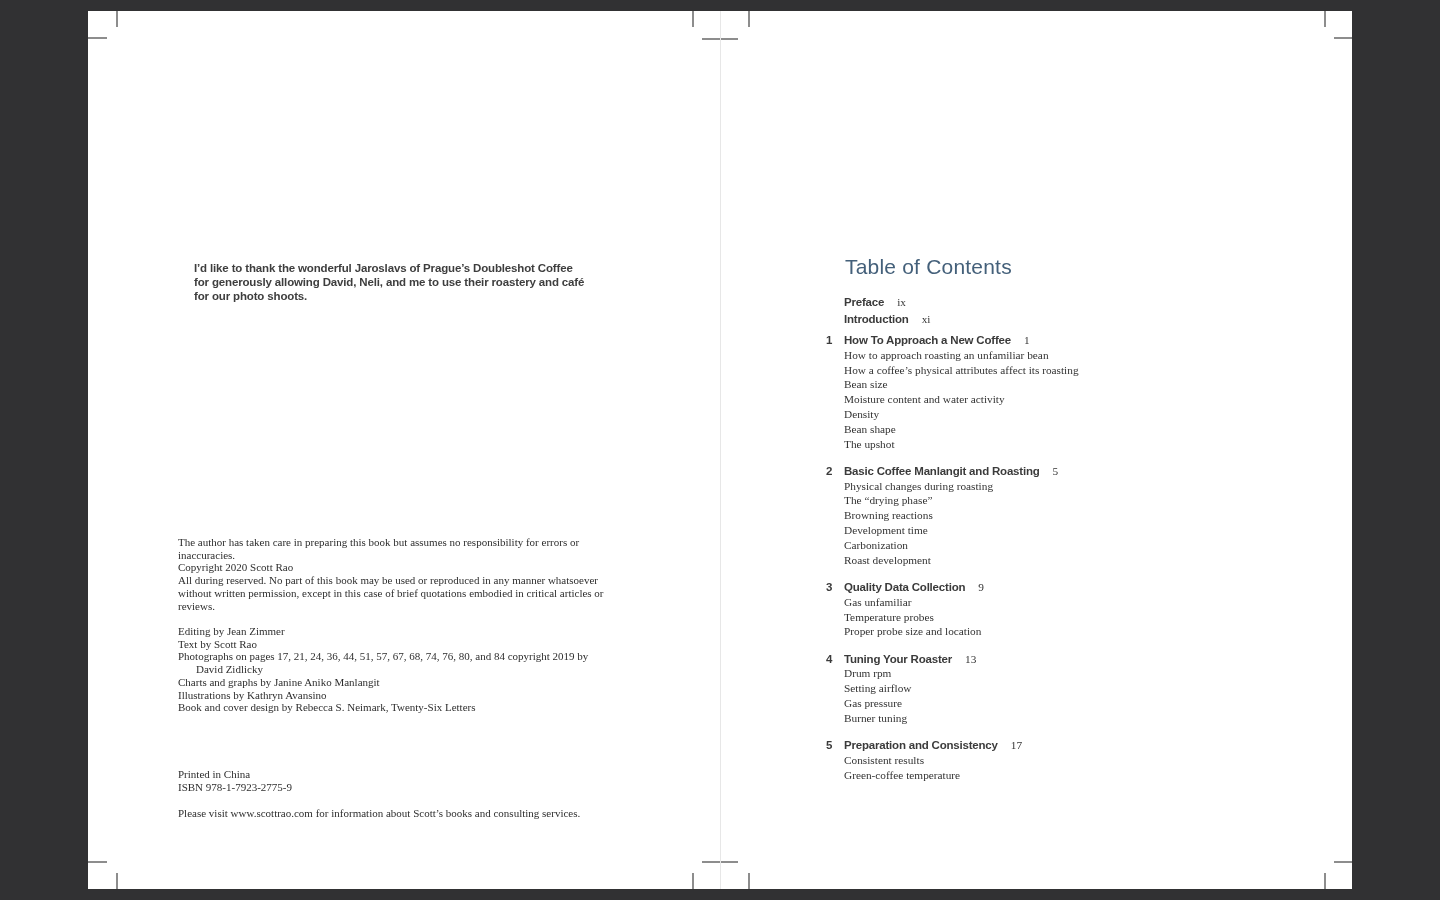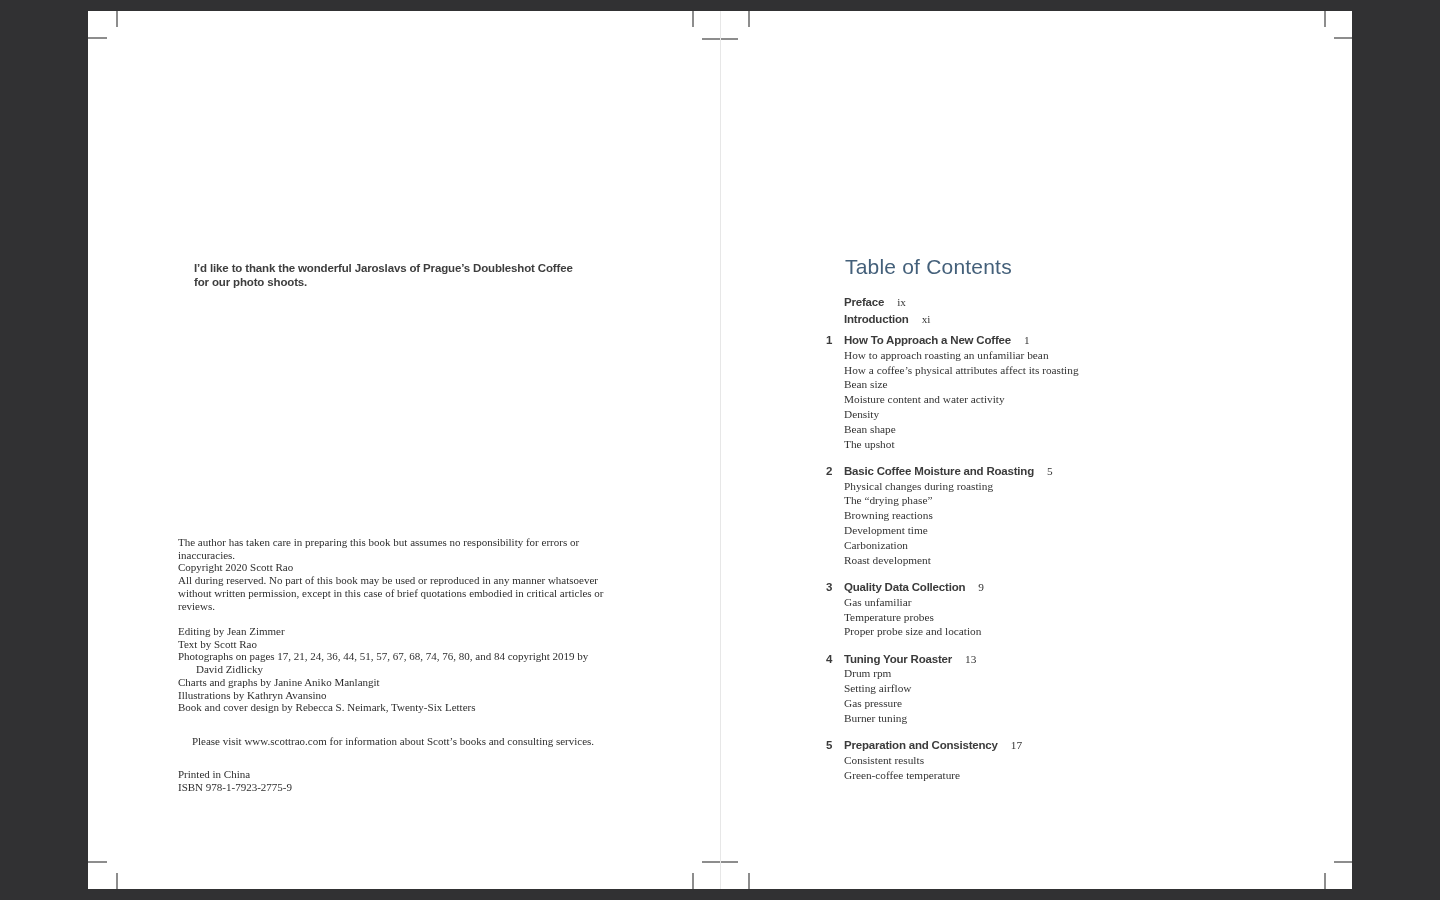--- a/index.html
+++ b/index.html
@@ -15,21 +15,21 @@
   .crop.h { height:2px; }
 
   
   .ack-block { position:absolute; left:106px; top:250px; width:412px; }
   .ack-line { font-family:"Liberation Sans", sans-serif; font-weight:bold; font-size:11.5px; line-height:14px; letter-spacing:-0.15px; color:#3e3e3e; white-space:nowrap; }
 
   .colophon { position:absolute; left:90px; width:430px; font-family:"Liberation Serif", serif; font-size:11px; color:#2e2e2e; }
   .disclaimer-block { top:525px; }
   .credits-block { top:614px; }
   .printing-block { top:713px;margin-top:44px; }
-  .website-block { top:724px;text-align:center; }
+  .website-block { top:796px; }
   .serif-line { line-height:12.7px; white-space:nowrap; }
   .serif-line.indent { padding-left:18px; }
 
   
   .toc-title { position:absolute; left:757px; top:244px; font-family:"Liberation Sans", sans-serif; font-size:21px; font-weight:400; letter-spacing:0.2px; color:var(--title-color); white-space:nowrap; }
 
   .front-matter { position:absolute; left:756px; top:282px; }
   .fm-row { line-height:15px; white-space:nowrap; }
   .fm-label { font-family:"Liberation Sans", sans-serif; font-weight:bold; font-size:11.5px; letter-spacing:-0.2px; color:#3b3b3b; }
   .fm-page { font-family:"Liberation Serif", serif; font-size:11.3px; color:#333; margin-left:13px; }
@@ -59,20 +59,21 @@
   <div class="crop v" style="left:604px;  top:862px;"></div>
   <div class="crop v" style="left:660px;  top:862px;"></div>
   <div class="crop h" style="left:614px;  top:850px; width:36px;"></div>
   <div class="crop v" style="left:1236px; top:862px;"></div>
   <div class="crop h" style="left:1246px; top:850px; width:18px;"></div>
 
   <div class="spine"></div>
 
   <div class="ack-block">
       <div class="ack-line">I’d like to thank the wonderful Jaroslavs of Prague’s Doubleshot Coffee</div>
+      <div class="ack-line">for generously allowing David, Neli, and me to use their roastery and café</div>
       <div class="ack-line">for our photo shoots.</div>
     </div>
 
   <div class="colophon disclaimer-block">
       <div class="serif-line">The author has taken care in preparing this book but assumes no responsibility for errors or</div>
       <div class="serif-line">inaccuracies.</div>
       <div class="serif-line">Copyright 2020  Scott Rao</div>
       <div class="serif-line">All during reserved. No part of this book may be used or reproduced in any manner whatsoever</div>
       <div class="serif-line">without written permission, except in this case of brief quotations embodied in critical articles or</div>
       <div class="serif-line">reviews.</div>
@@ -104,21 +105,21 @@
         <div class="ch-head"><span class="ch-num">1</span><span class="ch-title">How To Approach a New Coffee</span><span class="ch-page">1</span></div>
         <div class="ch-sub">How to approach roasting an unfamiliar bean</div>
         <div class="ch-sub">How a coffee’s physical attributes affect its roasting</div>
         <div class="ch-sub">Bean size</div>
         <div class="ch-sub">Moisture content and water activity</div>
         <div class="ch-sub">Density</div>
         <div class="ch-sub">Bean shape</div>
         <div class="ch-sub">The upshot</div>
       </div>
       <div class="chapter">
-        <div class="ch-head"><span class="ch-num">2</span><span class="ch-title">Basic Coffee Moisture and Roasting</span><span class="ch-page">5</span></div>
+        <div class="ch-head"><span class="ch-num">2</span><span class="ch-title">Basic Coffee Manlangit and Roasting</span><span class="ch-page">5</span></div>
         <div class="ch-sub">Physical changes during roasting</div>
         <div class="ch-sub">The “drying phase”</div>
         <div class="ch-sub">Browning reactions</div>
         <div class="ch-sub">Development time</div>
         <div class="ch-sub">Carbonization</div>
         <div class="ch-sub">Roast development</div>
       </div>
       <div class="chapter">
         <div class="ch-head"><span class="ch-num">3</span><span class="ch-title">Quality Data Collection</span><span class="ch-page">9</span></div>
         <div class="ch-sub">Gas unfamiliar</div>

